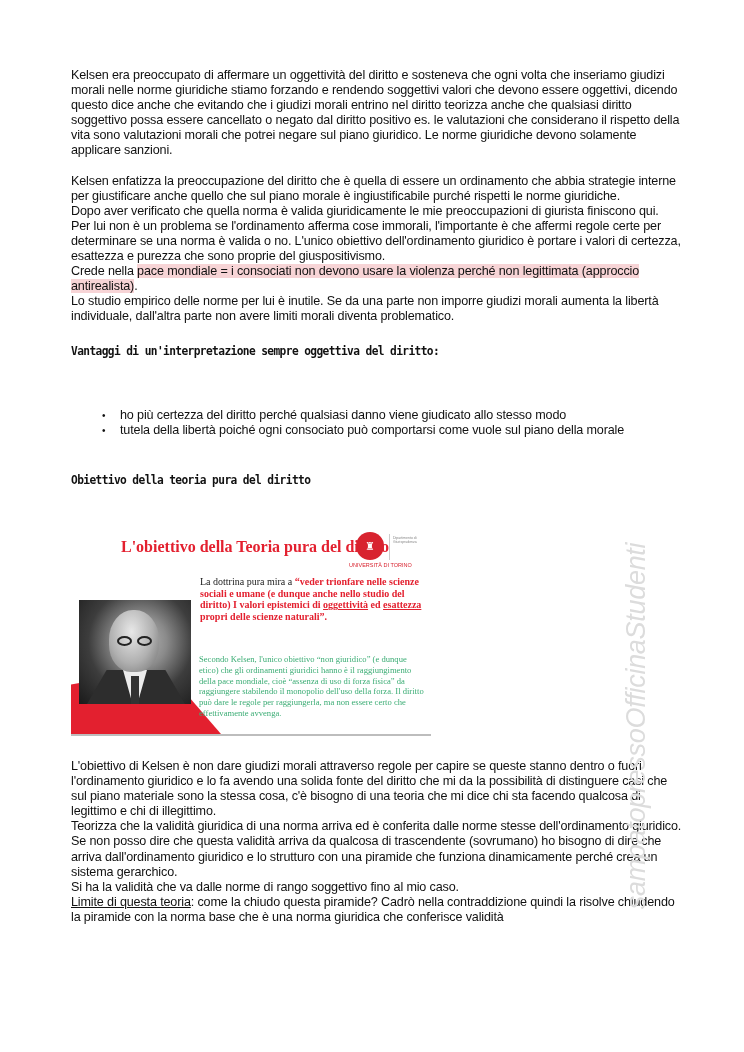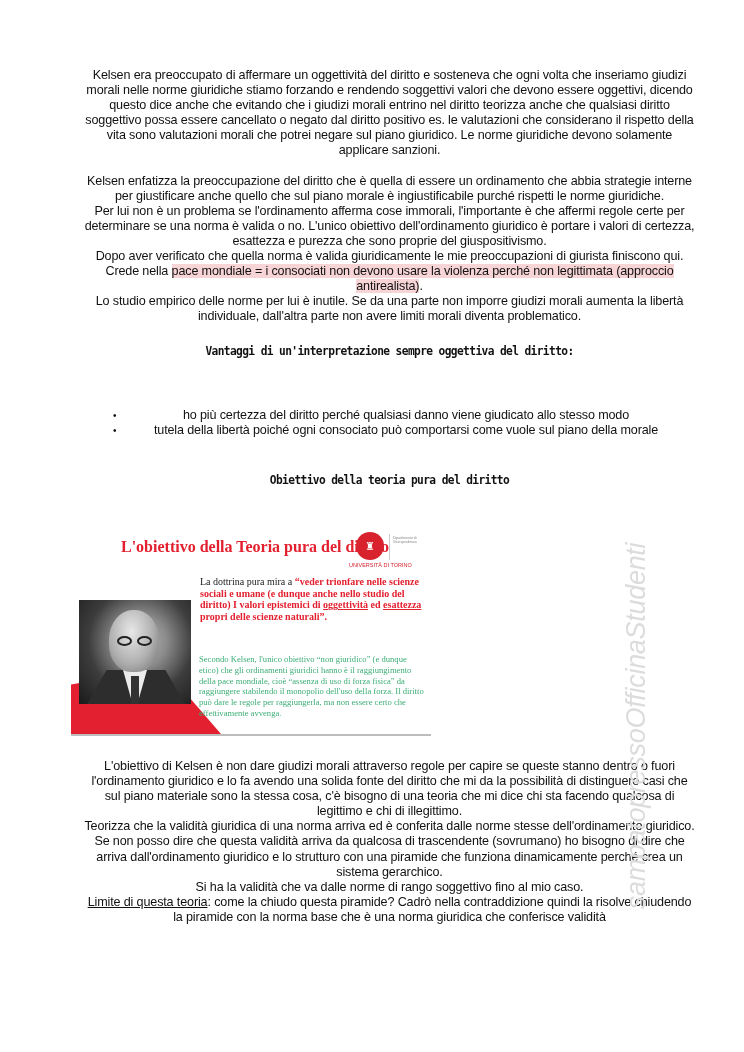--- a/index.html
+++ b/index.html
@@ -1,18 +1,18 @@
 <!DOCTYPE html>
 <html><head>
 <meta charset="utf-8">
 <style>
   html, body { margin: 0; padding: 0; background: #ffffff; }
   body { width: 744px; height: 1052px; position: relative; overflow: hidden;
          font-family: "Liberation Sans", sans-serif; color: #111; }
-  .page { position: absolute; left: 82px; top: 68px; width: 615px; text-align: center; }
+  .page { position: absolute; left: 71px; top: 68px; width: 615px; }
   .p { font-size: 12.6px; line-height: 15.1px; margin: 0; letter-spacing: -0.15px; }
   .gap { height: 15px; }
   .hl { background: #f7d4d6; }
   .u { text-decoration: underline; }
   .head { font-family: "DejaVu Sans Mono", monospace; font-weight: bold; font-size: 11.2px;
           letter-spacing: -0.6px; margin: 0; transform: scaleY(1.1); transform-origin: left; }
   ul.bullets { margin: 16px; padding: 0 0 0 33px; list-style: none; }
   ul.bullets li { position: relative; font-size: 12.6px; line-height: 15.1px; letter-spacing: -0.15px; }
   ul.bullets li::before { content: "\2022"; position: absolute; left: -18px; font-size: 10px; }
 
@@ -49,22 +49,22 @@
   .watermark span { position: absolute; left: 50%; top: 50%; white-space: nowrap; transform: translate(-50%,-50%) rotate(-90deg);
                     font-style: italic; font-size: 27px; color: #dcdcdc; letter-spacing: -0.3px; }
 </style>
 </head>
 <body>
 
 <div class="page">
   <p class="p">Kelsen era preoccupato di affermare un oggettività del diritto e sosteneva che ogni volta che inseriamo giudizi morali nelle norme giuridiche stiamo forzando e rendendo soggettivi valori che devono essere oggettivi, dicendo questo dice anche che evitando che i giudizi morali entrino nel diritto teorizza anche che qualsiasi diritto soggettivo possa essere cancellato o negato dal diritto positivo es. le valutazioni che considerano il rispetto della vita sono valutazioni morali che potrei negare sul piano giuridico. Le norme giuridiche devono solamente applicare sanzioni.</p>
   <div class="gap"></div>
   <p class="p">Kelsen enfatizza la preoccupazione del diritto che è quella di essere un ordinamento che abbia strategie interne per giustificare anche quello che sul piano morale è ingiustificabile purché rispetti le norme giuridiche.</p>
+  <p class="p">Dopo aver verificato che quella norma è valida giuridicamente le mie preoccupazioni di giurista finiscono qui.</p>
   <p class="p">Per lui non è un problema se l'ordinamento afferma cose immorali, l'importante è che affermi regole certe per determinare se una norma è valida o no. L'unico obiettivo dell'ordinamento giuridico è portare i valori di certezza, esattezza e purezza che sono proprie del giuspositivismo.</p>
-  <p class="p">Dopo aver verificato che quella norma è valida giuridicamente le mie preoccupazioni di giurista finiscono qui.</p>
   <p class="p"><span>Crede nella </span><span class="hl">pace mondiale = i consociati non devono usare la violenza perché non legittimata (approccio antirealista)</span><span>.</span></p>
   <p class="p">Lo studio empirico delle norme per lui è inutile. Se da una parte non imporre giudizi morali aumenta la libertà individuale, dall'altra parte non avere limiti morali diventa problematico.</p>
   <div style="height:20px"></div>
   <p class="head">Vantaggi di un'interpretazione sempre oggettiva del diritto:</p>
   <div style="height:34px"></div>
   <ul class="bullets">
     <li>ho più certezza del diritto perché qualsiasi danno viene giudicato allo stesso modo</li>
     <li>tutela della libertà poiché ogni consociato può comportarsi come vuole sul piano della morale</li>
   </ul>
   <div style="height:20px"></div>

